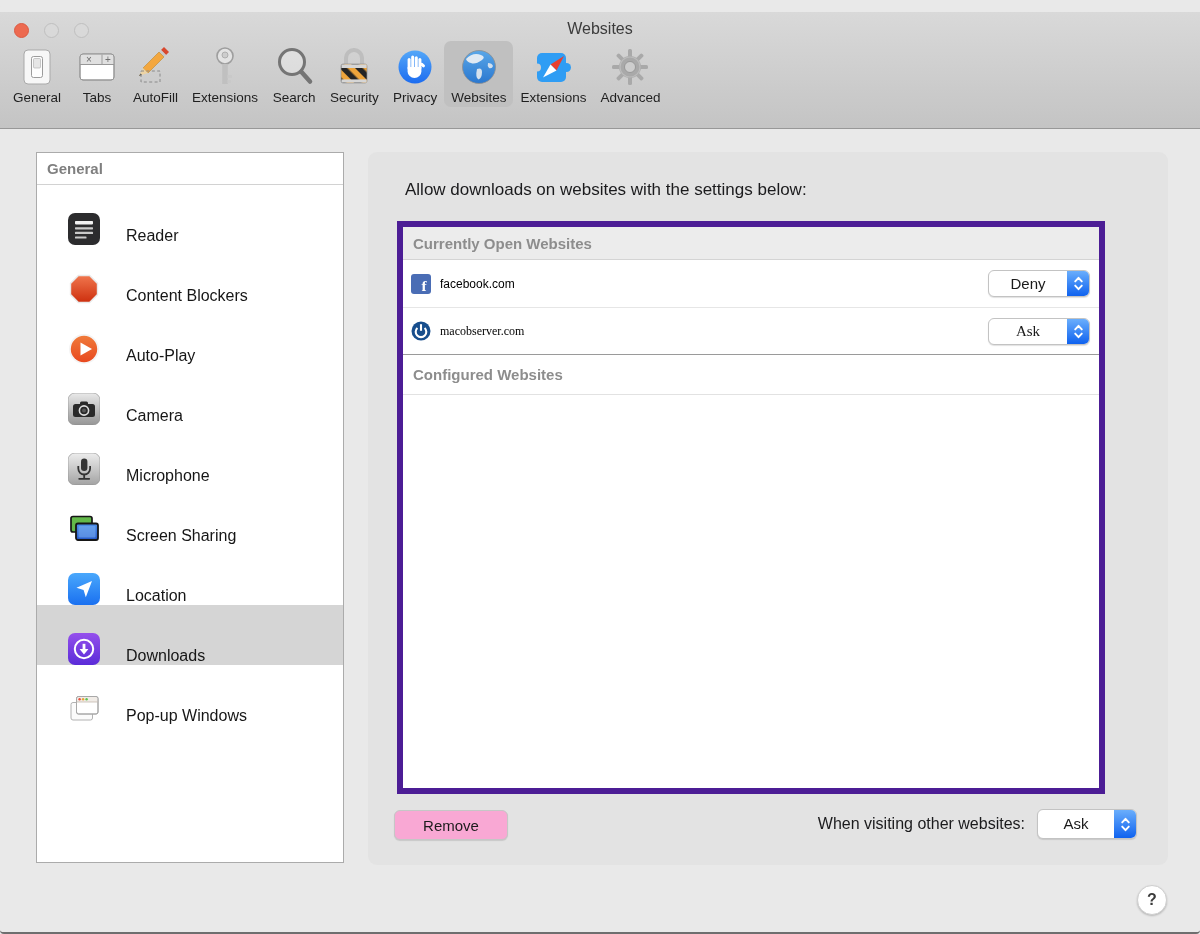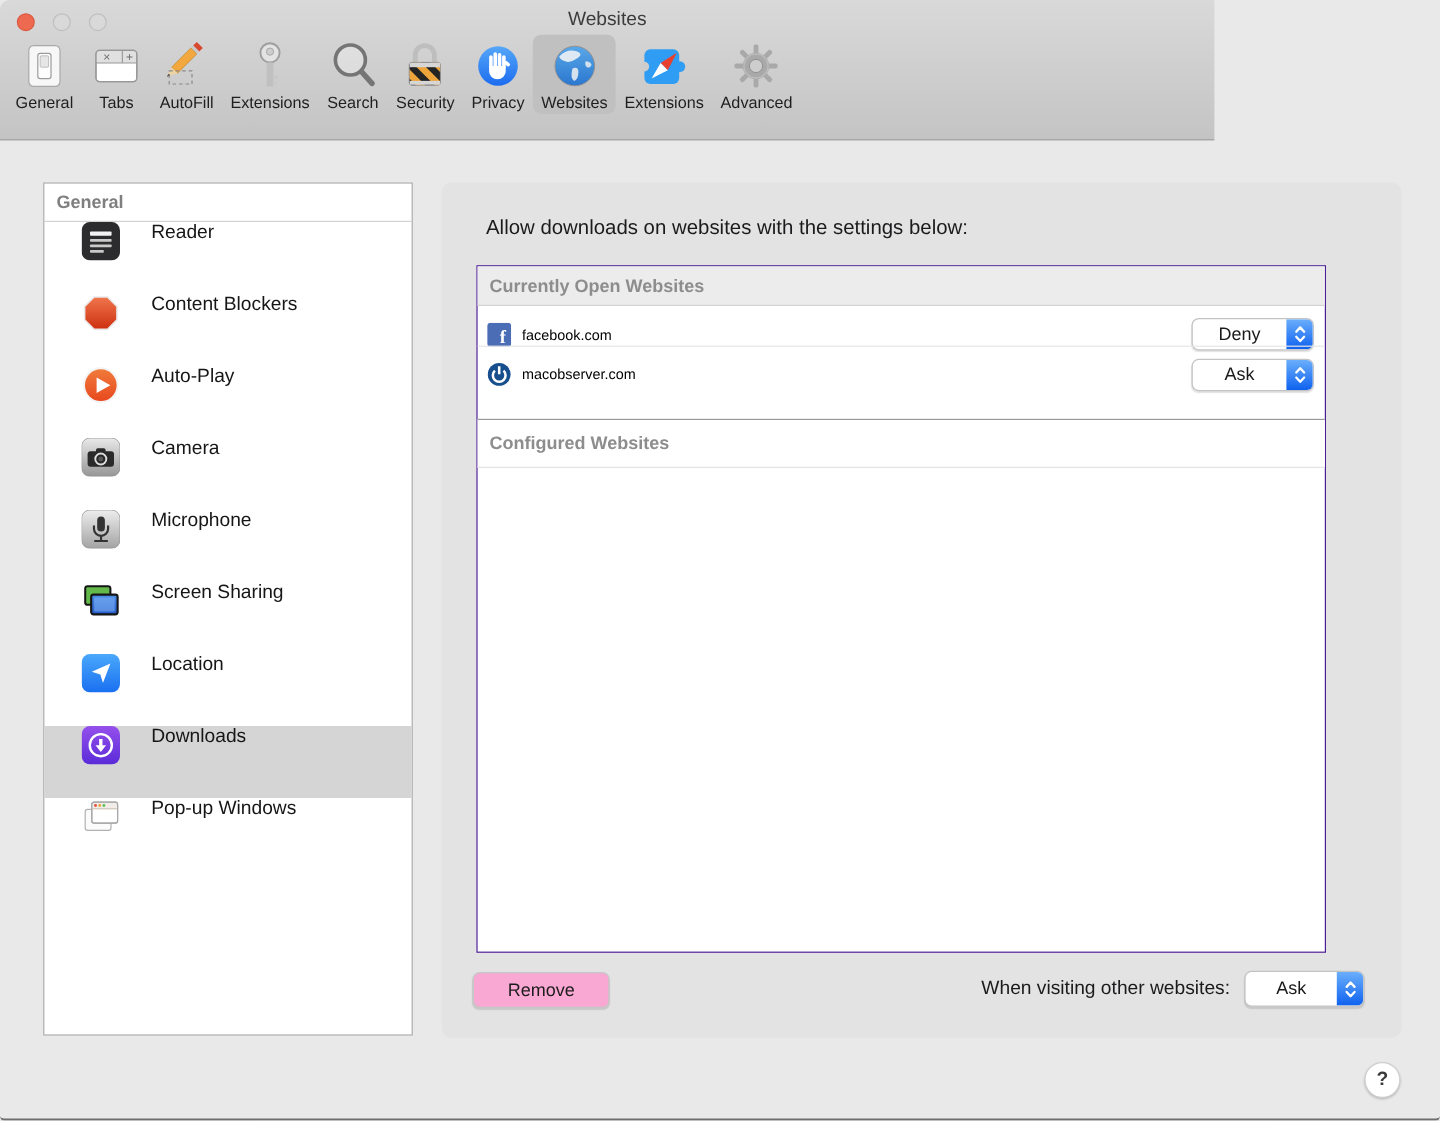--- a/index.html
+++ b/index.html
@@ -7,21 +7,21 @@
   body {
     font-family:"Liberation Sans", sans-serif;
     background:#e9e9e9;
     position:relative;
     overflow:hidden;
   }
   .window { position:absolute; inset:0; border-radius:8px 8px 4px 4px; overflow:hidden; background:#e9e9e9; border-bottom:2px solid #6e6e6e; }
 
   
   .toolbar {
-    position:absolute; left:0; top:0; width:1012px; height:117px;
+    position:absolute; left:0; top:12px; width:1200px; height:117px;
     background:linear-gradient(#d9d9d9,#c4c4c4);
     border-bottom:1px solid #989898;
   }
   .window-title {
     position:absolute; left:0; top:8px; width:100%;
     text-align:center; font-size:16px; font-weight:500; color:#3c3c3c;
   }
   .traffic { position:absolute; left:14px; top:11px; display:flex; gap:15px; }
   .light { width:15px; height:15px; border-radius:50%; }
   .light.close { background:#ed6a50; border:1px solid #dc5a42; }
@@ -39,45 +39,45 @@
   
   .sidebar {
     position:absolute; left:36px; top:152px; width:308px; height:711px;
     background:#fff; border:1px solid #ababab;
   }
   .sidebar-header {
     height:32px; line-height:32px; padding-left:10px;
     font-size:15px; font-weight:bold; color:#7f7f7f;
     border-bottom:1px solid #d2d2d2;
   }
-  .side-item { height:60px; display:flex; align-items:flex-start; padding-left:31px; }
+  .side-item { height:60px; display:flex; align-items:flex-end; padding-left:31px; }
   .side-item.selected { background:#d5d5d5; }
   .side-item .sicon { width:32px; height:32px; flex:0 0 32px; }
   .side-item .slabel { margin-left:26px; font-size:16px; color:#161616; }
 
   
   .panel {
     position:absolute; left:368px; top:152px; width:800px; height:713px;
     background:#e3e3e3; border-radius:9px;
   }
   .panel-heading {
     position:absolute; left:37px; top:28px;
     font-size:17px; color:#1b1b1d;
   }
   .sites-table {
     position:absolute; left:29px; top:69px; width:708px; height:573px;
-    background:#fff; border:1px solid #4c1d95;
+    background:#fff; border:6px solid #4c1d95;
   }
   .t-sec-header { position:absolute; left:0; width:100%; padding-left:10px;
     font-size:15px; font-weight:bold; color:#8d8d8d; display:flex; align-items:center; }
   .t-h1 { top:0; height:33px; background:#ececec; border-bottom:1px solid #d4d4d4; }
   .t-h2 { top:127px; height:41px; background:#fff; border-top:1px solid #9a9a9a; border-bottom:1px solid #e2e2e2; }
   .t-row { position:absolute; left:0; width:100%; height:47px; display:flex; align-items:center; padding:0 9px 0 8px; }
   .t-r1 { top:33px; }
-  .t-r2 { top:66px; border-top:1px solid #e6e6e6; }
+  .t-r2 { top:80px; border-top:1px solid #e6e6e6;font-family:Liberation Serif, serif; }
   .t-r3 { top:168px; height:46px; background:#0b61e4; }
   .t-row .favicon { width:20px; height:20px; flex:0 0 20px; margin-right:9px; }
   .t-row .site { flex:1; font-size:12px; color:#000; }
   .t-r3 .site { color:#fff; }
 
   
   .popup {
     width:102px; height:27px; background:#fff;
     border:1px solid #c3c3c3; border-radius:6px; overflow:hidden;
     display:flex; align-items:stretch;

